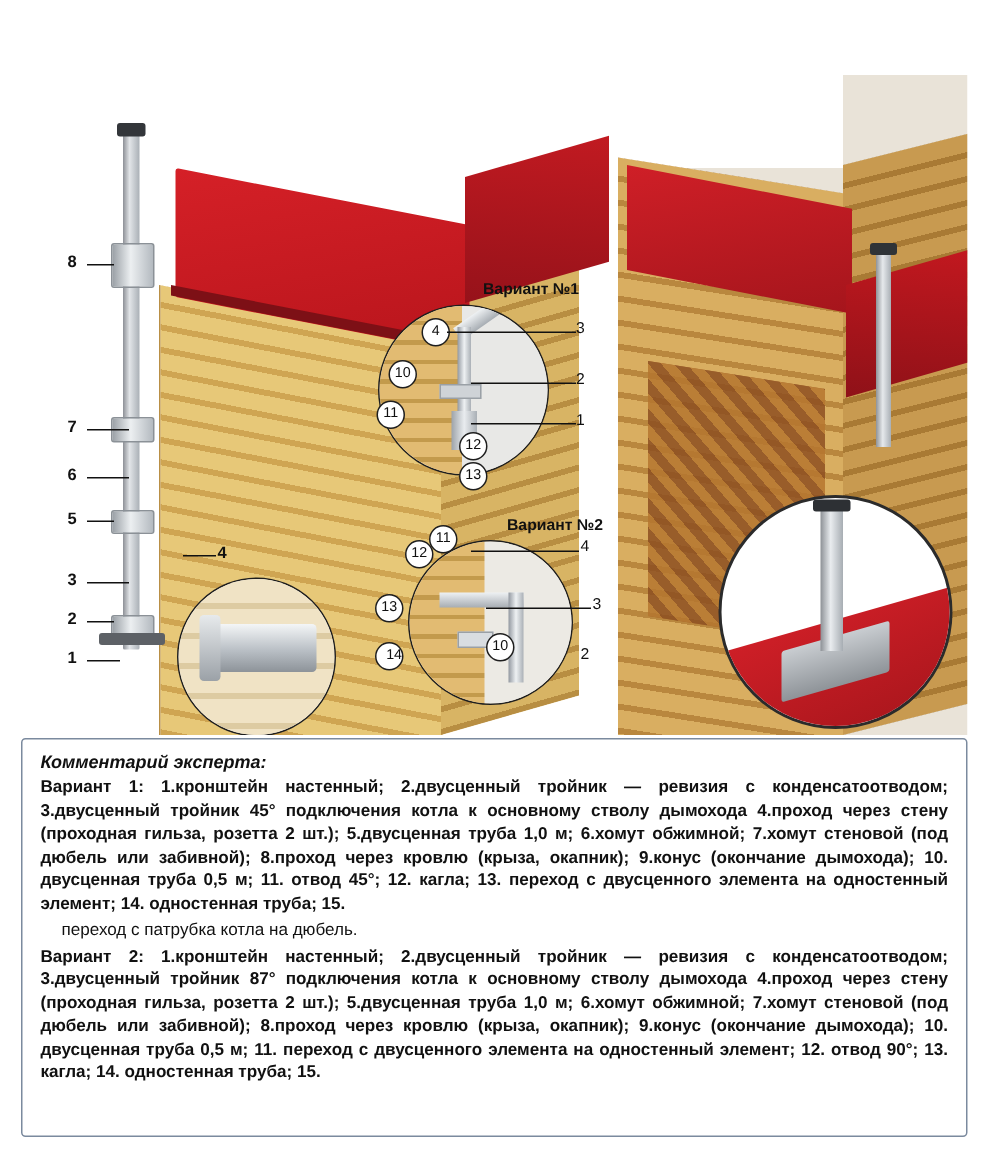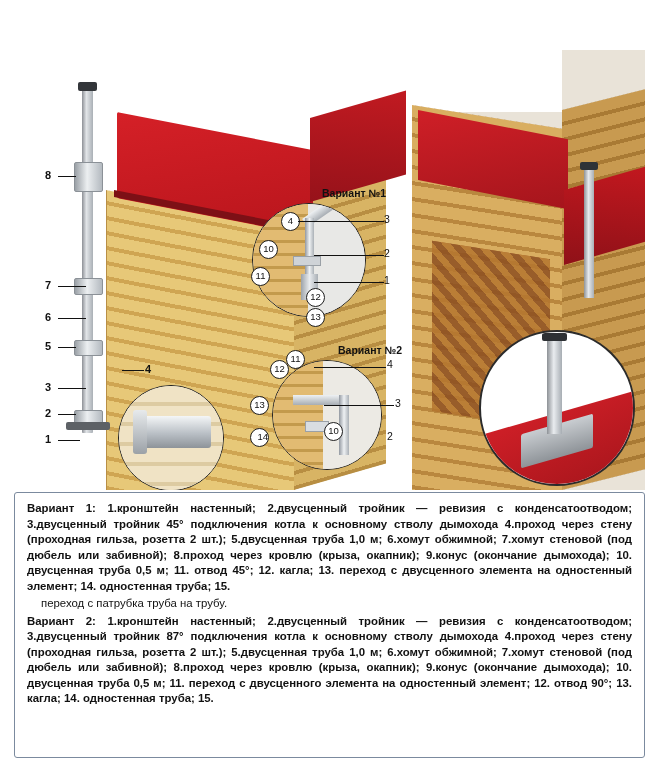--- a/index.html
+++ b/index.html
@@ -512,20 +512,21 @@
     <div class="cnum" style="left:236px; top:356px;">13</div>
     <div class="pnum" style="left:381px; top:357px;">3</div>
     <div class="cnum" style="left:310px; top:382px;">10</div>
     <div class="cnum" style="left:236px; top:388px;text-align:right;">14</div>
     <div class="pnum" style="left:373px; top:390px;">2</div>
     <div class="lline" style="left:300px; top:327px; width:72px;"></div>
     <div class="lline" style="left:310px; top:365px; width:70px;"></div>
   </div>
 
   <div class="comment-panel">
+    <div class="comment-title">Комментарий эксперта:</div>
 
     <p class="para bolded"><span>Вариант 1:</span> <span>1.кронштейн настенный; 2.двусценный тройник — ревизия с конденсатоотводом; 3.двусценный тройник 45° подключения котла к основному стволу дымохода 4.проход через стену (проходная гильза, розетта 2 шт.); 5.двусценная труба 1,0 м; 6.хомут обжимной; 7.хомут стеновой (под дюбель или забивной); 8.проход через кровлю (крыза, окапник); 9.конус (окончание дымохода); 10. двусценная труба 0,5 м; 11. отвод 45°; 12. кагла; 13. переход с двусценного элемента на одностенный элемент; 14. одностенная труба; 15.</span></p>
-    <p class="para indent">переход с патрубка труба на трубу.</p>
+    <p class="para indent">переход с патрубка котла на дюбель.</p>
 
     <p class="para bolded"><span>Вариант 2:</span> <span>1.кронштейн настенный; 2.двусценный тройник — ревизия с конденсатоотводом; 3.двусценный тройник 87° подключения котла к основному стволу дымохода 4.проход через стену (проходная гильза, розетта 2 шт.); 5.двусценная труба 1,0 м; 6.хомут обжимной; 7.хомут стеновой (под дюбель или забивной); 8.проход через кровлю (крыза, окапник); 9.конус (окончание дымохода); 10. двусценная труба 0,5 м; 11. переход с двусценного элемента на одностенный элемент; 12. отвод 90°; 13. кагла; 14. одностенная труба; 15.</span></p>
   </div>
 
 </div>
 
 </body></html>

